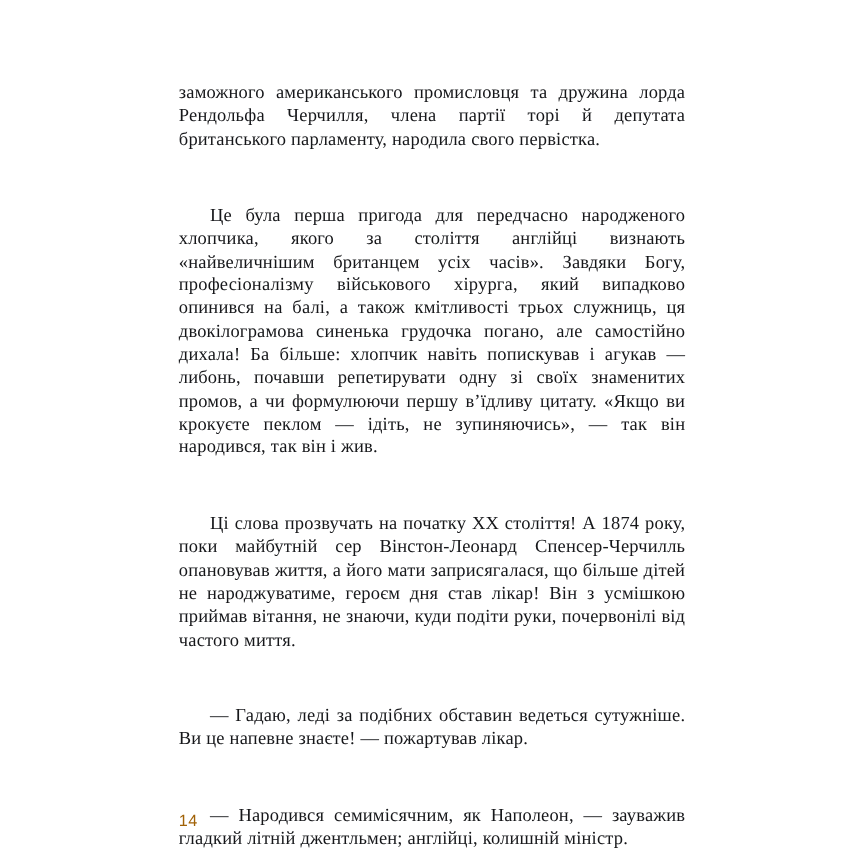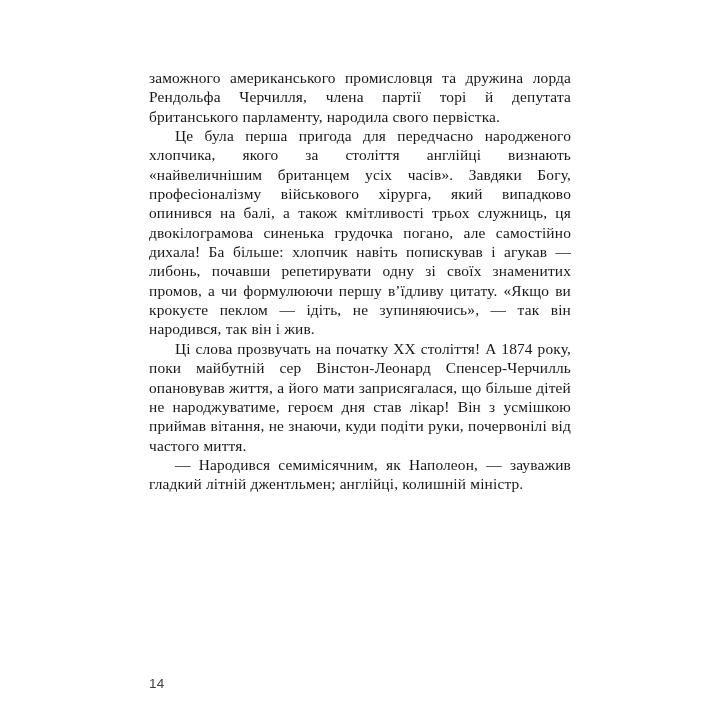--- a/index.html
+++ b/index.html
@@ -33,48 +33,50 @@
     hyphens: manual;
     -webkit-hyphens: manual;
     text-indent: 0;
     letter-spacing: 0.01em;
     word-spacing: 0.005em;
     font-weight: 400;
     -webkit-font-smoothing: none;
   }
   .para.indent {
     text-indent: 26px;
+    margin-top: 44px;
   }
   
   .para:after {
     content: "";
     display: inline-block;
     width: 100%;
   }
   .para.nojustify-last:after {
     content: none;
   }
   .folio {
     position: absolute;
     left: 149px;
     top: 676px;
     font-family: "Liberation Sans", "DejaVu Sans", sans-serif;
     font-size: 13.5px;
     line-height: 16px;
-    color: #404040;
+    color: #a16207;
     letter-spacing: 0.02em;
   }
 </style>
 </head>
 <body>
 
 <div class="page">
 
   <div class="text-block">
     <p class="para nojustify-last">заможного американського промисловця та дружина лорда Рендольфа Черчилля, члена партії торі й депутата британського парламенту, народила свого первістка.</p>
     <p class="para indent nojustify-last">Це була перша пригода для передчасно народженого хлопчика, якого за століття англійці визнають «найвеличнішим британцем усіх часів». Завдяки Богу, професіоналізму військового хірурга, який випадково опинився на балі, а також кмітливості трьох служниць, ця двокілограмова синенька грудочка погано, але самостійно дихала! Ба більше: хлопчик навіть попискував і агукав — либонь, почавши репетирувати одну зі своїх знаменитих промов, а чи формулюючи першу в’їдливу цитату. «Якщо ви крокуєте пеклом — ідіть, не зупиняючись», — так він народився, так він і жив.</p>
     <p class="para indent nojustify-last">Ці слова прозвучать на початку XX століття! А 1874 року, поки майбутній сер Вінстон-Леонард Спенсер-Черчилль опановував життя, а його мати заприсягалася, що більше дітей не народжуватиме, героєм дня став лікар! Він з усмішкою приймав вітання, не знаючи, куди подіти руки, почервонілі від частого миття.</p>
+    <p class="para indent nojustify-last">— Гадаю, леді за подібних обставин ведеться сутужніше. Ви це напевне знаєте! — пожартував лікар.</p>
     <p class="para indent nojustify-last">— Народився семимісячним, як Наполеон, — зауважив гладкий літній джентльмен; англійці, колишній міністр.</p>
   </div>
 
   <div class="folio">14</div>
 
 </div>
 
 </body></html>

